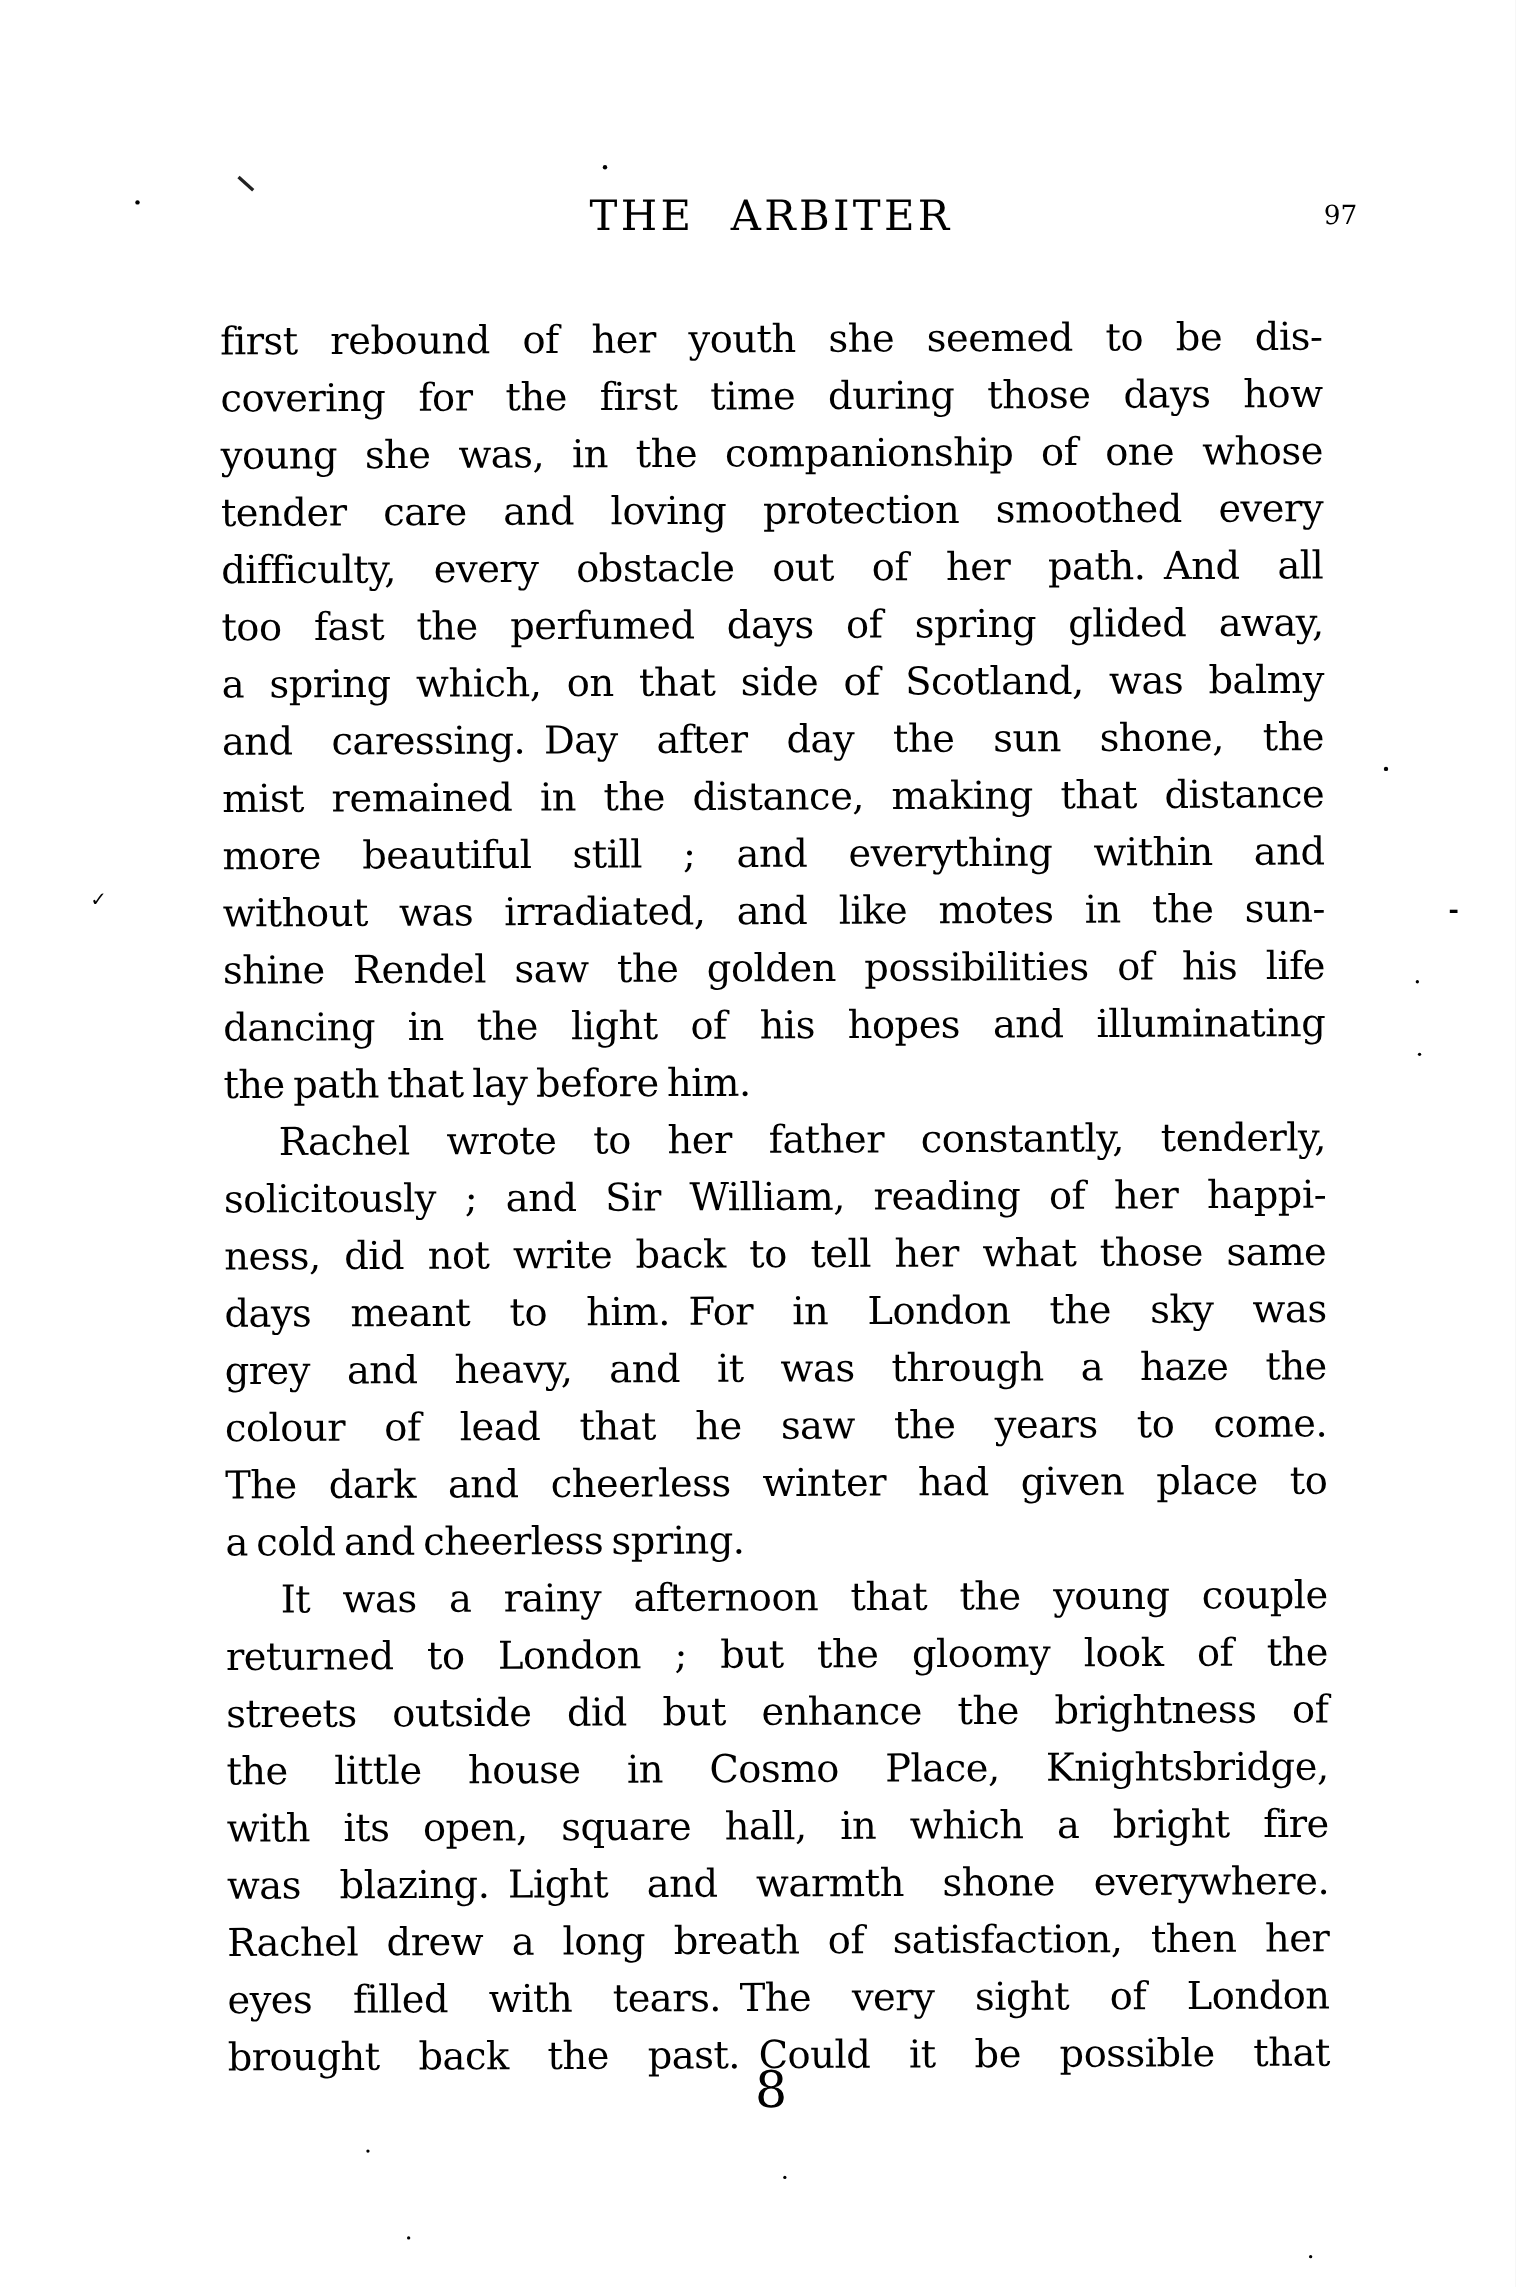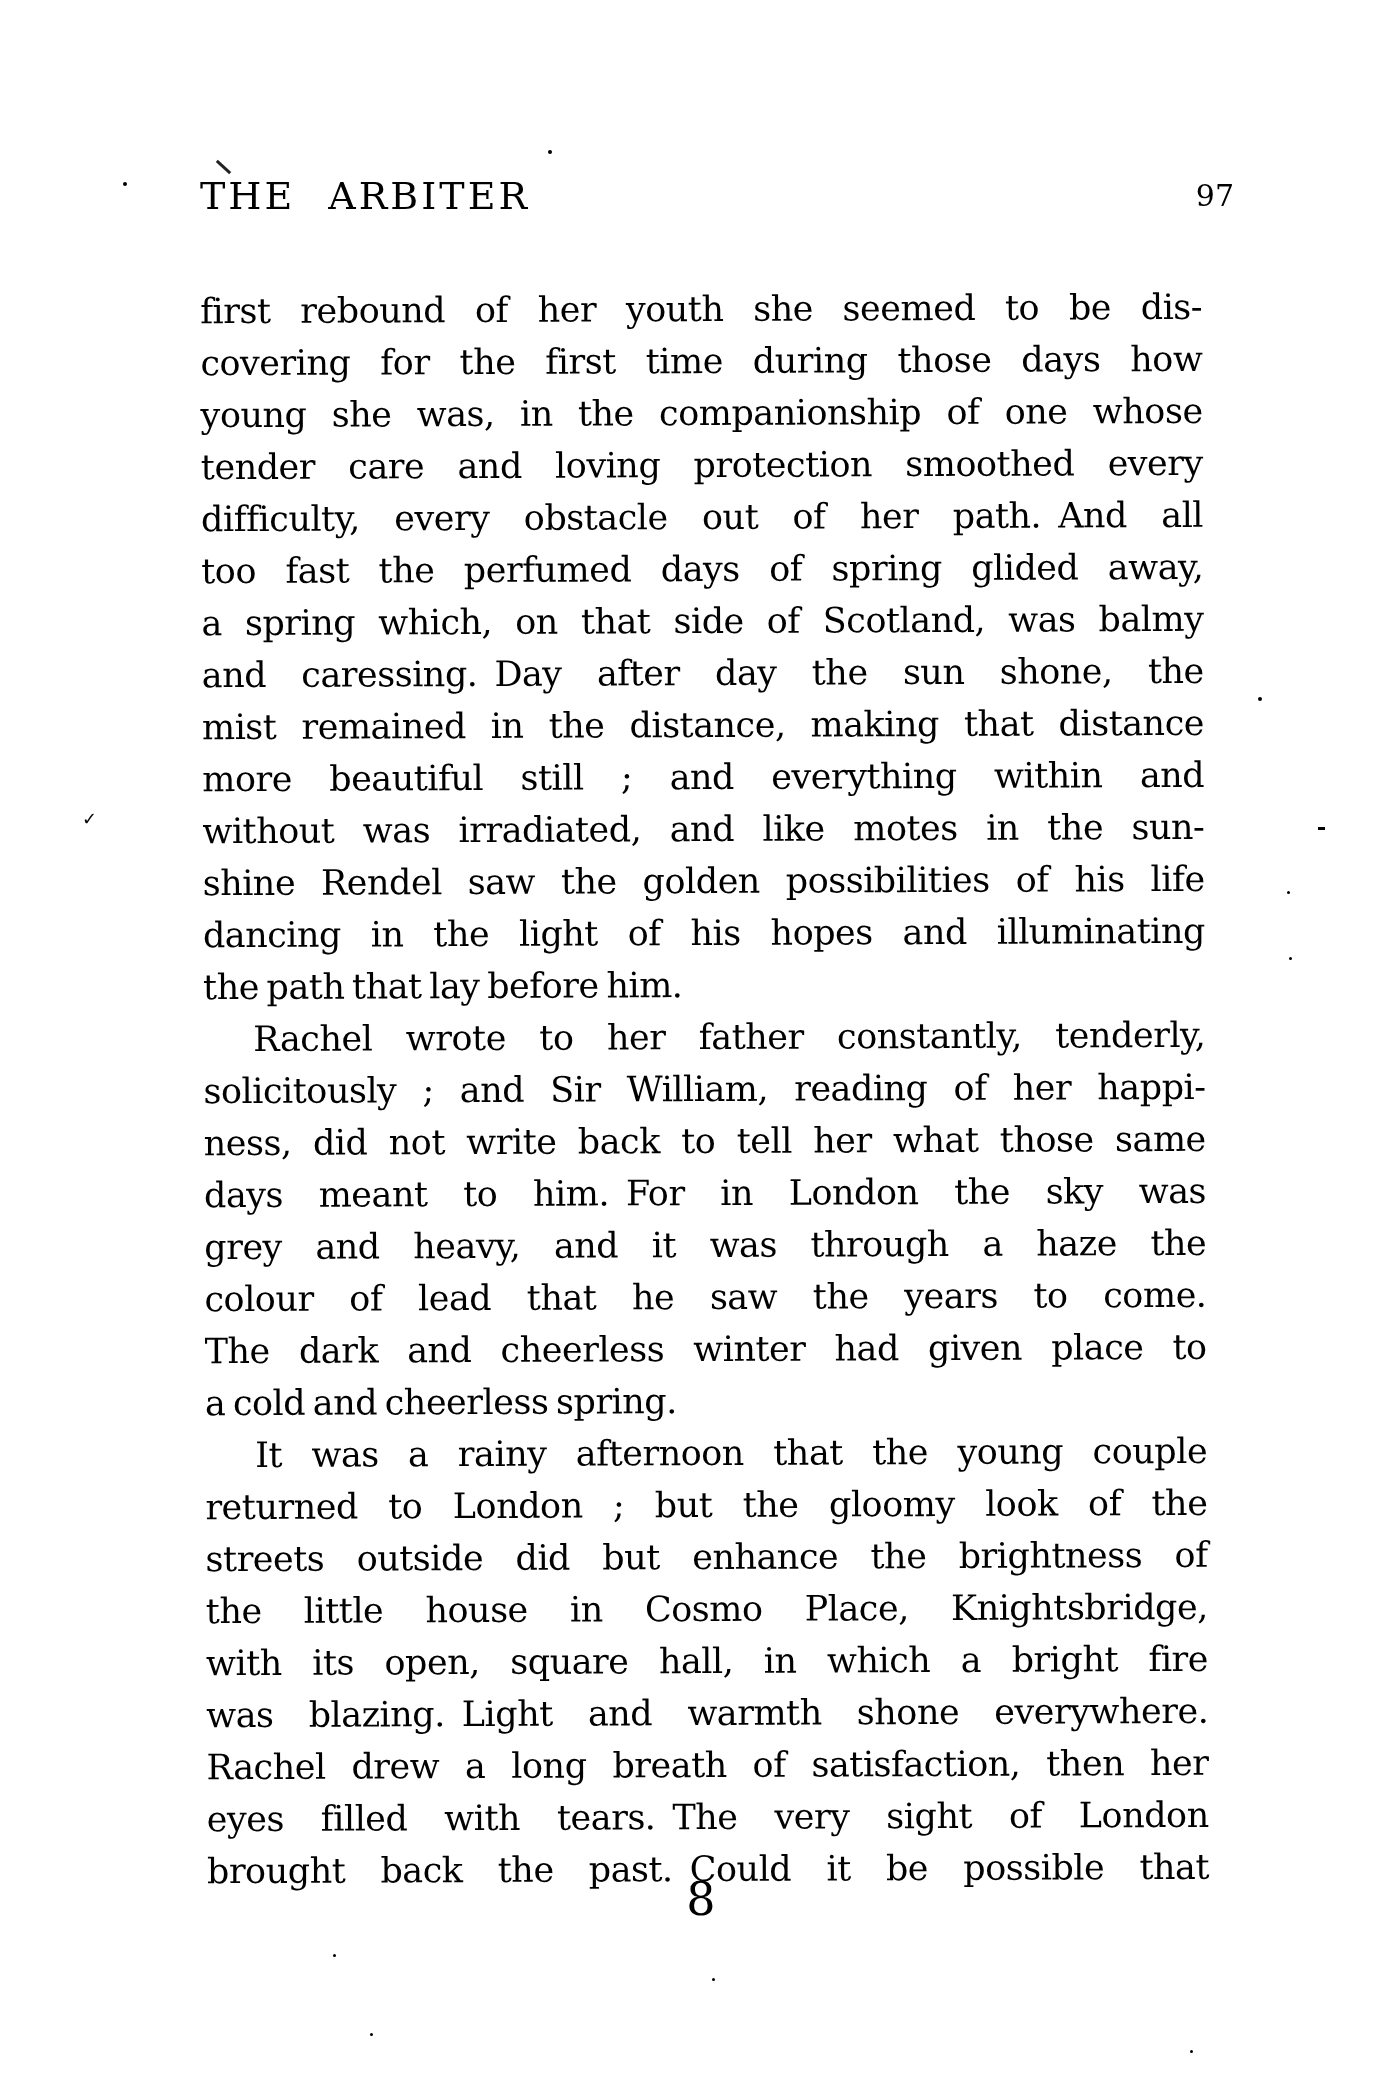--- a/index.html
+++ b/index.html
@@ -19,31 +19,31 @@
   
   .running-head {
     position: absolute;
     left: 200px;
     top: 174px;
     width: 1002px;
     height: 48px;
   }
   .running-title {
     display: block;
-    text-align: left;
+    text-align: center;
     font-size: 38px;
     line-height: 44px;
     letter-spacing: 3px;
     word-spacing: 18px;
   }
   .page-number {
     position: absolute;
     right: -32px;
     top: 0;
-    font-size: 30px;
+    font-size: 24px;
     line-height: 44px;
   }
 
   
   .body-text {
     position: absolute;
     left: 200px;
     top: 283px;
     width: 1002px;
     font-size: 35px;

